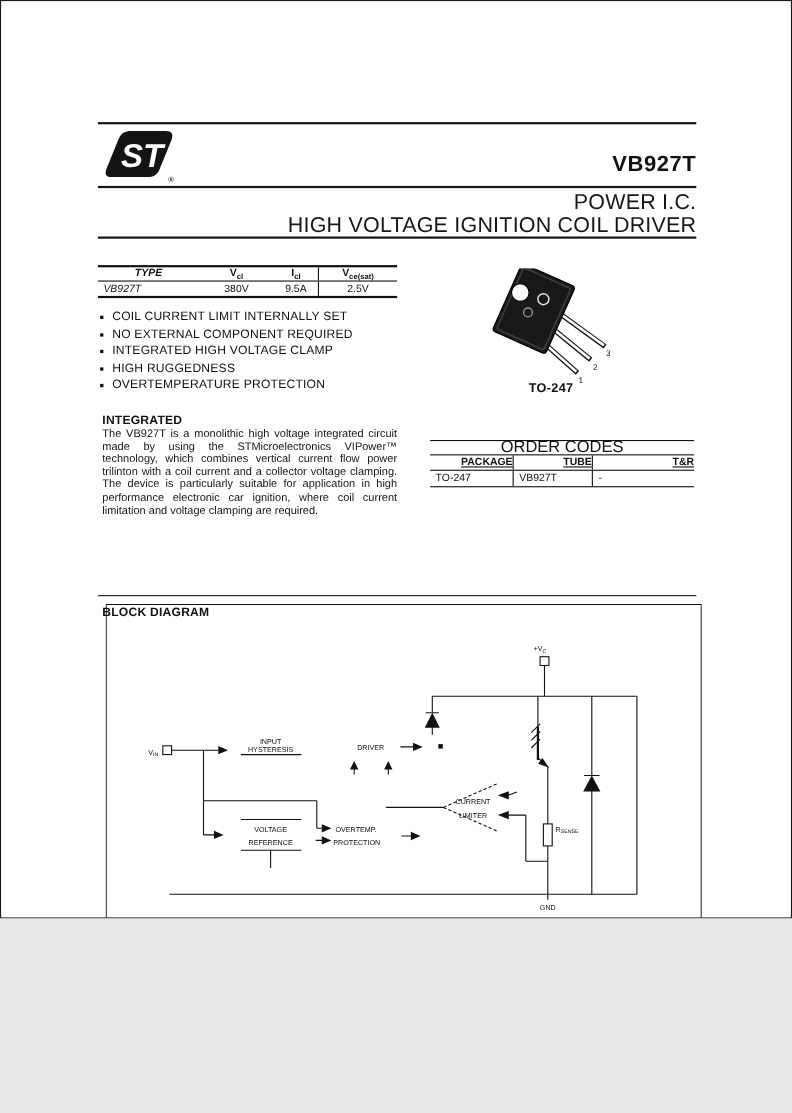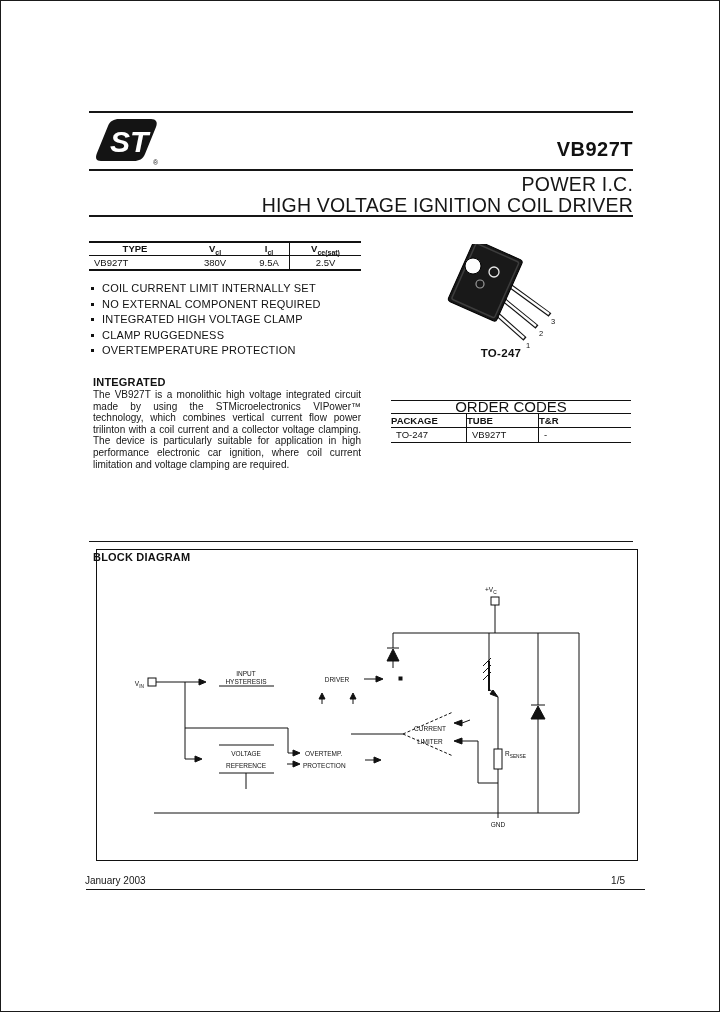--- a/index.html
+++ b/index.html
@@ -1,45 +1,45 @@
 <!DOCTYPE html>
 <html><head>
 <meta charset="utf-8">
 <style>
   html,body{margin:0;padding:0;background:#e8e8e8;}
   .page{
-    position:relative;width:720px;height:1012px;background:#ffffff;
+    position:relative;width:720px;height:835px;background:#ffffff;
     border:1px solid #1a1a1a;box-sizing:border-box;margin:0 auto;
     font-family:"Liberation Sans", sans-serif;color:#111;overflow:hidden;
   }
   .abs{position:absolute;}
   .rule{position:absolute;background:#161616;height:2px;}
   .rule.thin{height:1px;}
   .partnum{font-size:20px;font-weight:bold;text-align:right;letter-spacing:.5px;}
   .title{font-size:19.5px;text-align:right;line-height:21px;color:#161616;letter-spacing:.2px;}
   
   .spec{left:88px;top:240px;width:272px;border-top:2px solid #111;border-bottom:2px solid #111;}
   .trow{display:flex;}
   .trow.hdr{border-bottom:1px solid #111;}
   .cell{box-sizing:border-box;font-size:9.5px;}
-  .spec .c1{width:92px;} .spec .c2{width:68px;} .spec .c3{width:40px;} .spec .c4{width:72px;border-left:1px solid #111;}
+  .spec .c1{width:92px;font-style:italic;} .spec .c2{width:68px;} .spec .c3{width:40px;} .spec .c4{width:72px;border-left:1px solid #111;}
   .spec .hdr .cell{font-weight:bold;text-align:center;line-height:12px;height:12px;}
   .spec .dat .cell{line-height:13px;height:13px;text-align:center;}
   .spec .dat .c1{text-align:left;padding-left:5px;}
   sub.sb{font-size:7px;font-weight:bold;}
   
   .feat{left:90px;top:280px;width:290px;}
   .feat .item{position:relative;padding-left:11px;font-size:11px;line-height:15.5px;letter-spacing:.2px;}
   .feat .item .bullet{position:absolute;left:0;top:6px;width:3px;height:3px;background:#111;}
   .h1{font-weight:bold;font-size:11px;letter-spacing:.2px;}
   .desc{left:92px;top:388px;width:268px;font-size:10px;line-height:11.6px;text-align:justify;color:#161616;}
   
   .order{left:390px;top:399px;width:240px;border-top:1.5px solid #111;border-bottom:1px solid #111;}
   .order .titlerow{font-weight:normal;font-size:15px;text-align:center;line-height:12px;height:12px;border-bottom:1px solid #111;}
-  .order .hdr .cell{font-weight:bold;text-align:left;font-size:9.5px;line-height:13px;height:13px;}
+  .order .hdr .cell{font-weight:bold;text-align:right;font-size:9.5px;line-height:13px;height:13px;text-decoration:underline;}
   .order .hdr{border-bottom:1.5px solid #111;}
   .order .c1{width:75px;} .order .c2{width:72px;border-left:1px solid #111;} .order .c3{width:93px;border-left:1px solid #111;}
   .order .dat .cell{font-size:9.5px;line-height:14px;height:14px;padding-left:5px;}
   .pkglabel{font-weight:bold;font-size:11.5px;text-align:center;letter-spacing:.3px;}
   .footer{font-size:10px;color:#161616;}
   svg text{font-family:"Liberation Sans", sans-serif;}
 </style>
 </head>
 <body>
 
@@ -73,21 +73,21 @@
       <div class="cell c2">380V</div>
       <div class="cell c3">9.5A</div>
       <div class="cell c4">2.5V</div>
     </div>
   </div>
 
   <div class="abs feat">
     <div class="item"><span class="bullet"></span><span>COIL CURRENT LIMIT INTERNALLY SET</span></div>
     <div class="item"><span class="bullet"></span><span>NO EXTERNAL COMPONENT REQUIRED</span></div>
     <div class="item"><span class="bullet"></span><span>INTEGRATED HIGH VOLTAGE CLAMP</span></div>
-    <div class="item"><span class="bullet"></span><span>CLAMP RUGGEDNESS</span></div>
+    <div class="item"><span class="bullet"></span><span>HIGH RUGGEDNESS</span></div>
     <div class="item"><span class="bullet"></span><span>OVERTEMPERATURE PROTECTION</span></div>
   </div>
 
   <div class="abs h1" style="left:92px;top:375px;">INTEGRATED</div>
   <div class="abs desc">The VB927T is a monolithic high voltage integrated circuit made by using the STMicroelectronics VIPower™ technology, which combines vertical current flow power trilinton with a coil current and a collector voltage clamping. The device is particularly suitable for application in high performance electronic car ignition, where coil current limitation and voltage clamping are required.</div>
 
   <svg class="abs" style="left:395px;top:243px;" width="240" height="112" viewBox="0 0 240 112">
 
     <g>
       <line x1="75" y1="47" x2="129" y2="95" stroke="#111" stroke-width="4.6"></line>

